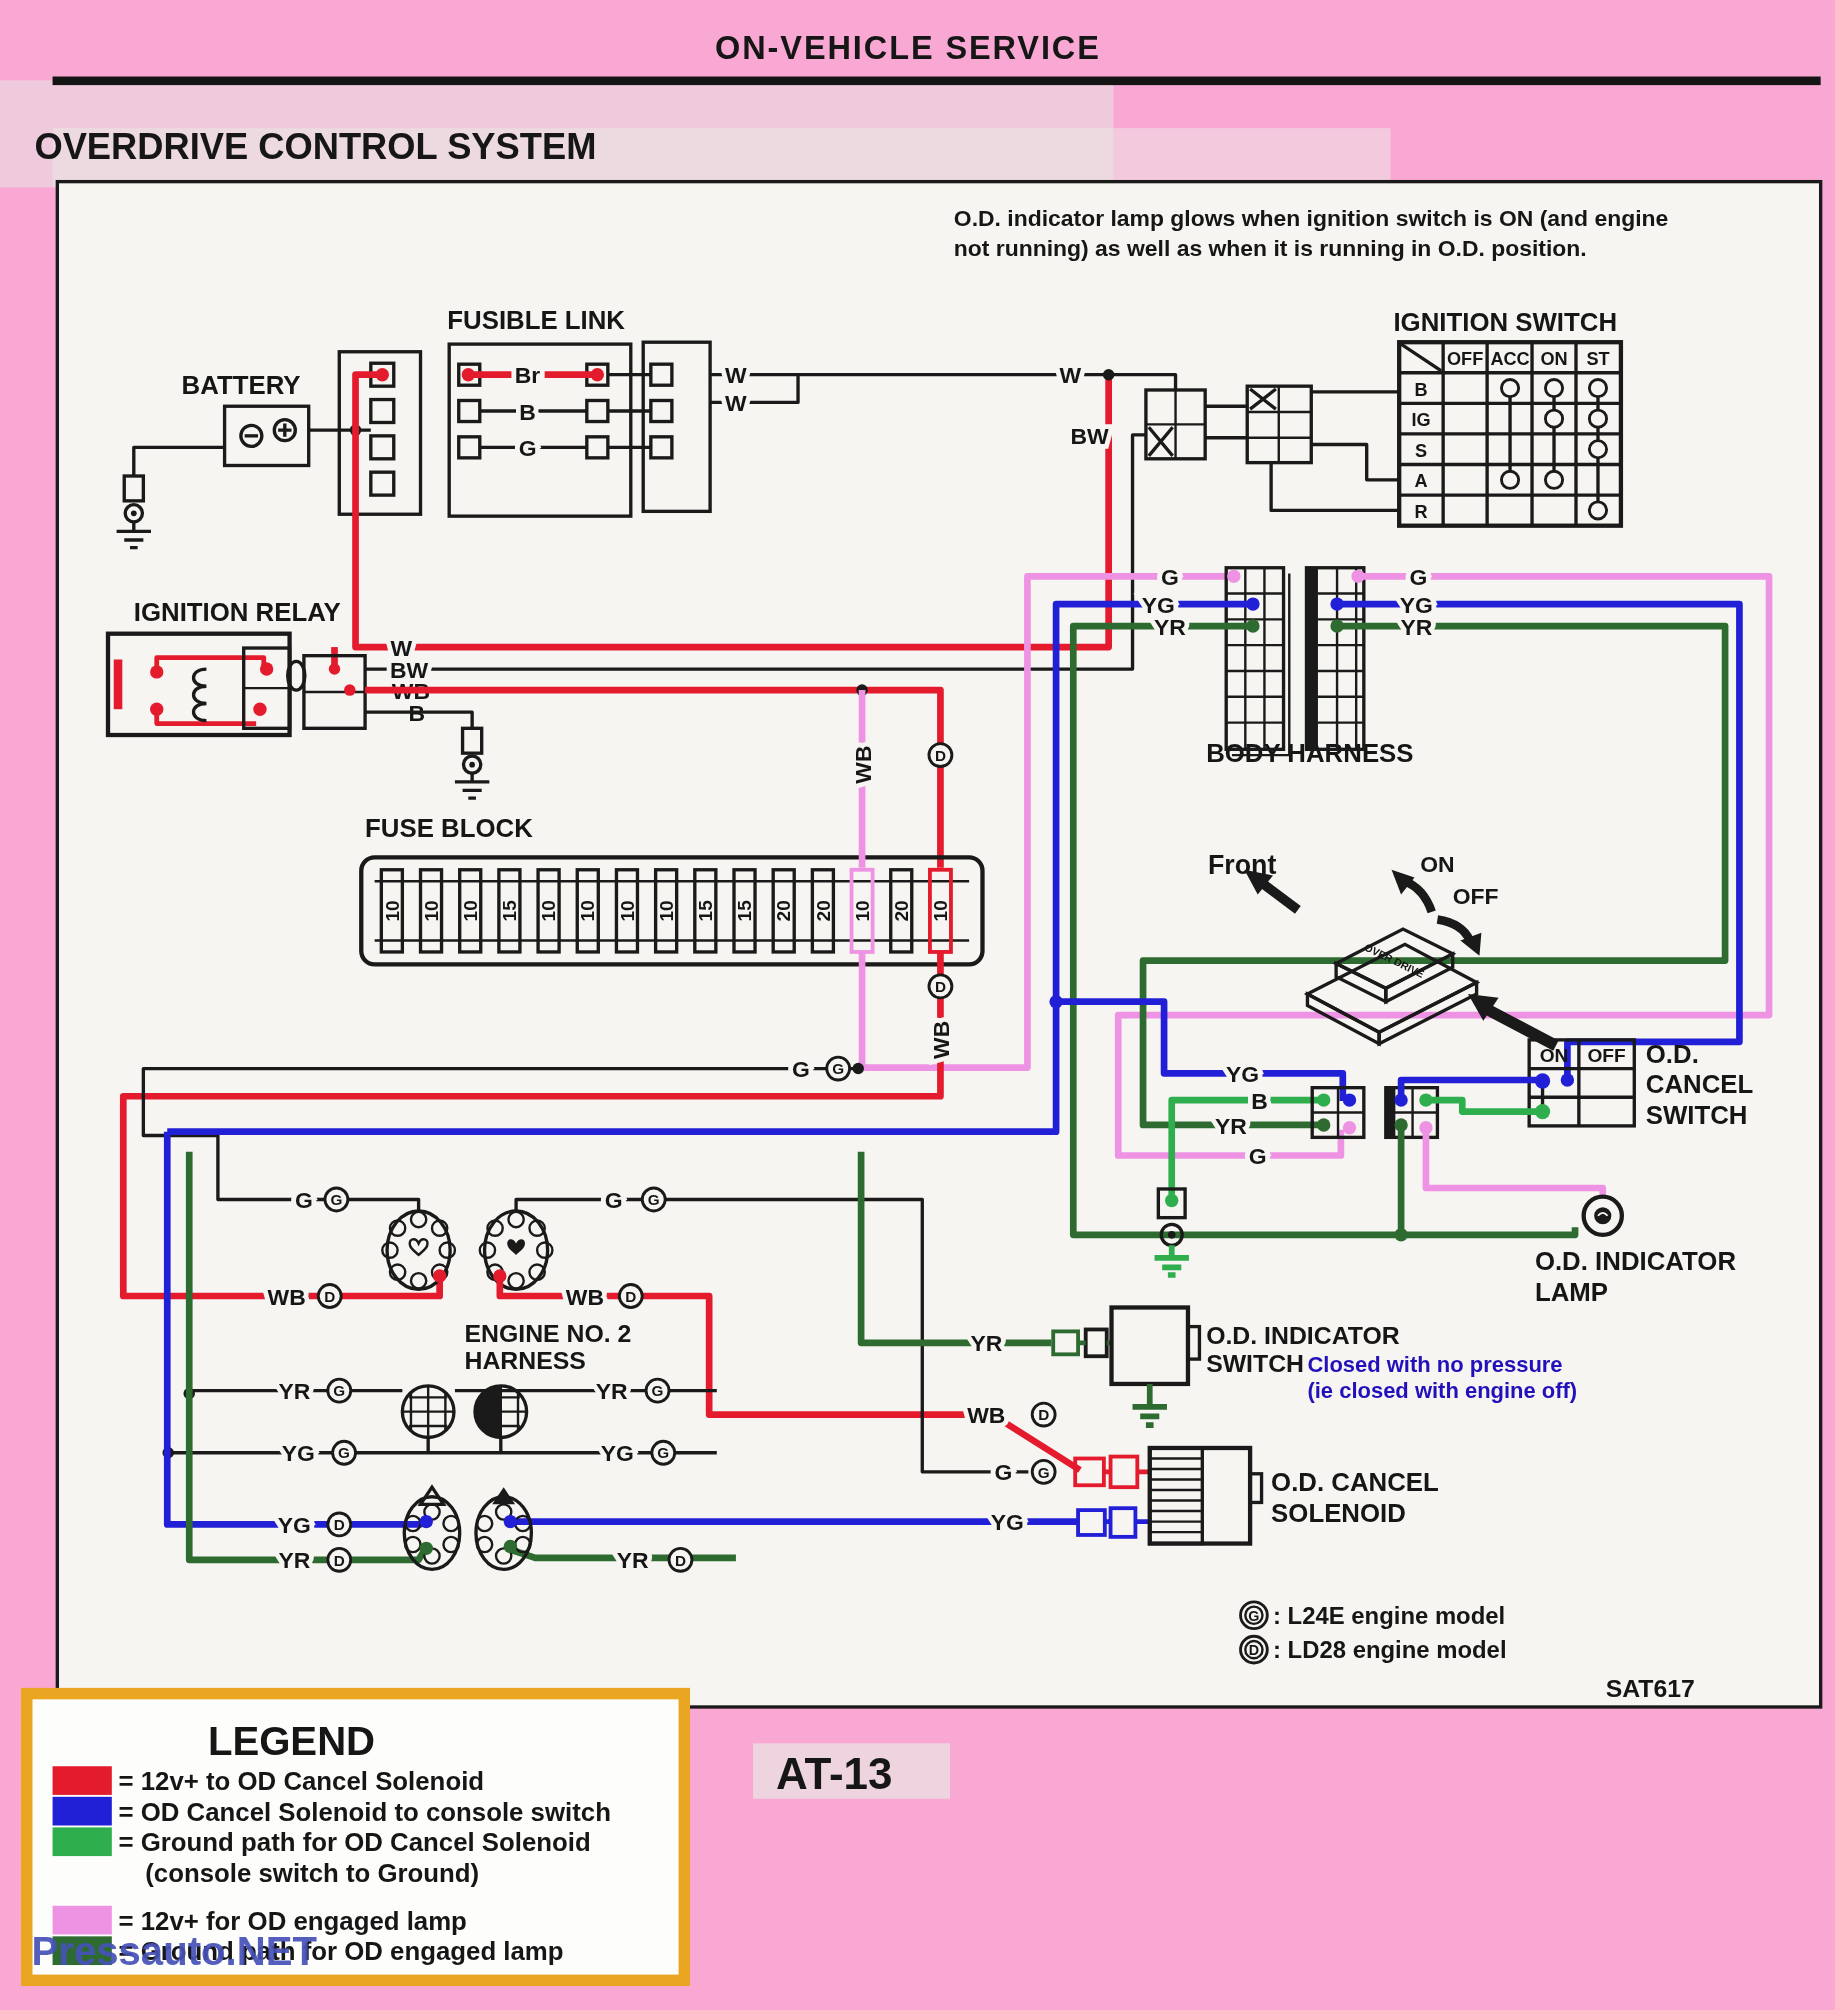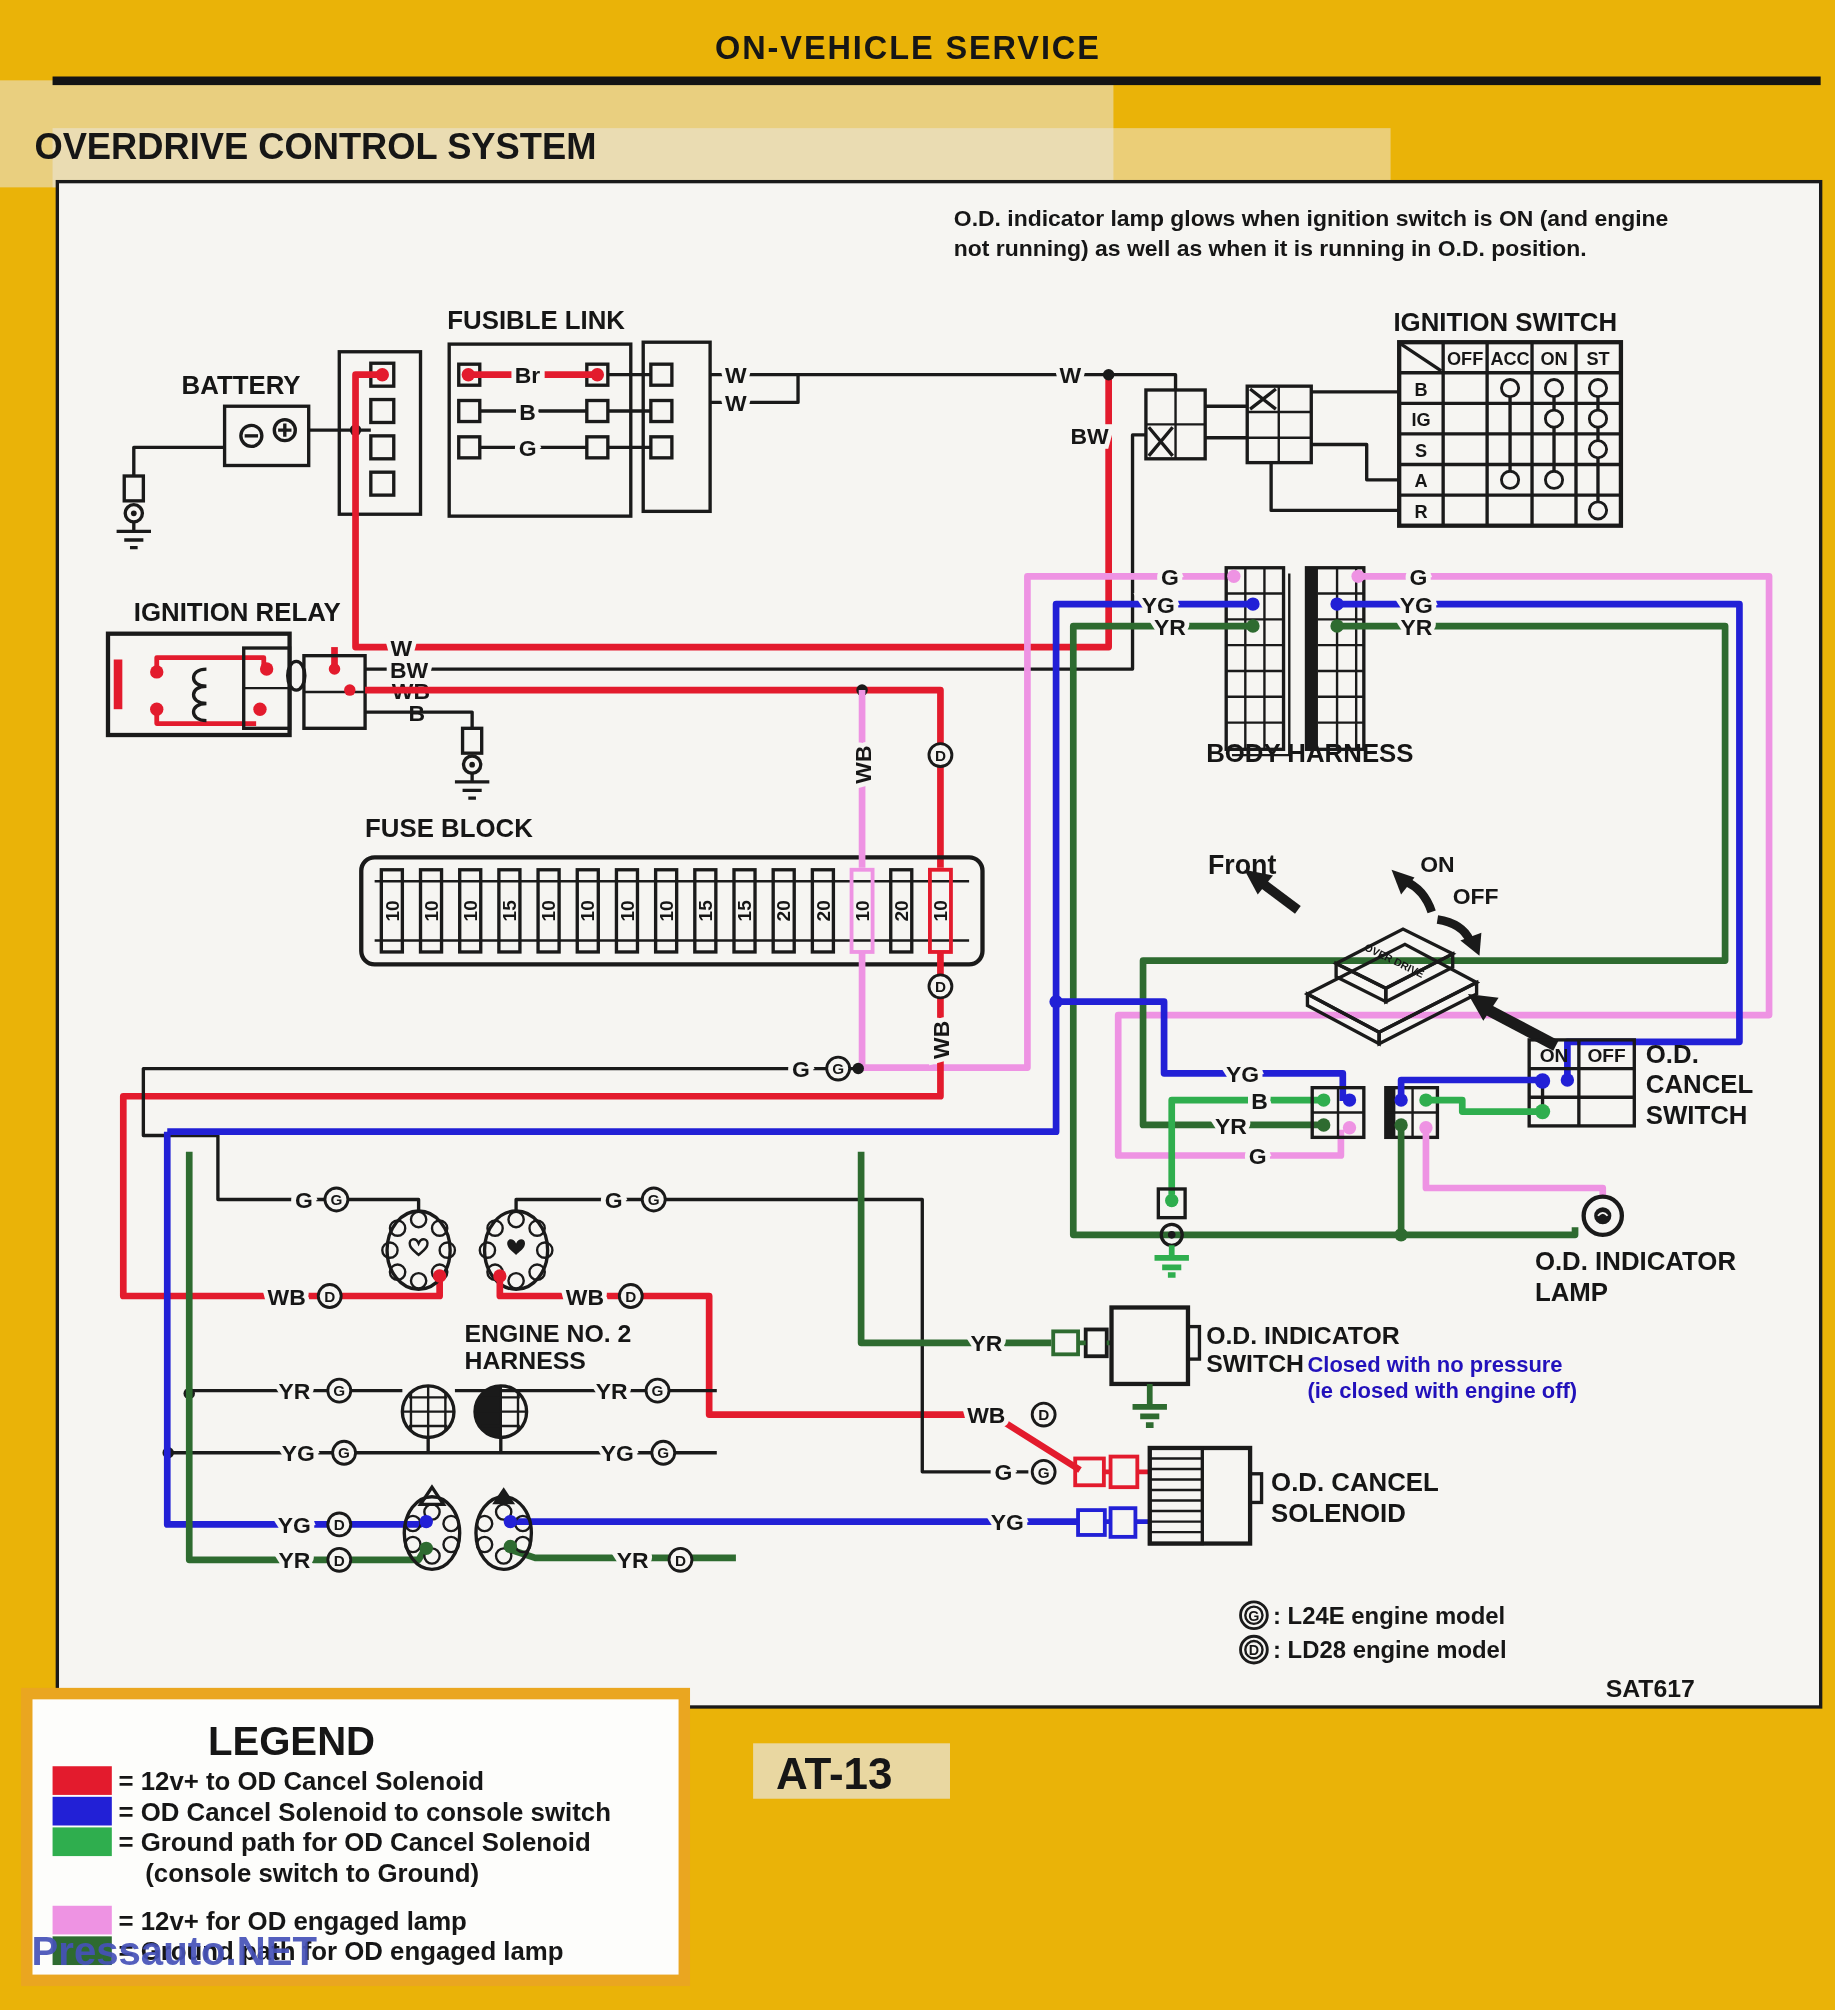--- a/index.html
+++ b/index.html
@@ -1,16 +1,16 @@
 <!DOCTYPE html>
 <html><head>
 <meta charset="utf-8">
 <style>
   html,body{margin:0;padding:0;background:#d8d8d4;}
-  #page{position:relative;width:1835px;height:2010px;background:#eab308;overflow:hidden;}
+  #page{position:relative;width:1835px;height:2010px;background:#f9a8d4;overflow:hidden;}
   svg{display:block;}
   text{font-family:"Liberation Sans",sans-serif;font-weight:bold;fill:#161616;}
   .t46{font-size:46px;} .t42{font-size:42px;} .t38{font-size:38px;} .t34{font-size:34px;letter-spacing:2px;}
   .t28{font-size:28px;} .t27{font-size:27px;} .t26{font-size:26px;} .t25{font-size:25px;}
   .t24{font-size:24px;} .t23{font-size:23px;} .t20{font-size:20px;} .t19{font-size:19px;}
   .t16{font-size:16px;} .t15{font-size:15px;} .t11{font-size:11px;}
   .halo{paint-order:stroke;stroke:#f6f5f2;stroke-width:10px;}
   .wire{fill:none;stroke-linejoin:round;stroke-linecap:butt;}
   .red{stroke:#e31b2d;stroke-width:7px;}
   .pink{stroke:#ee93e3;stroke-width:7px;}

